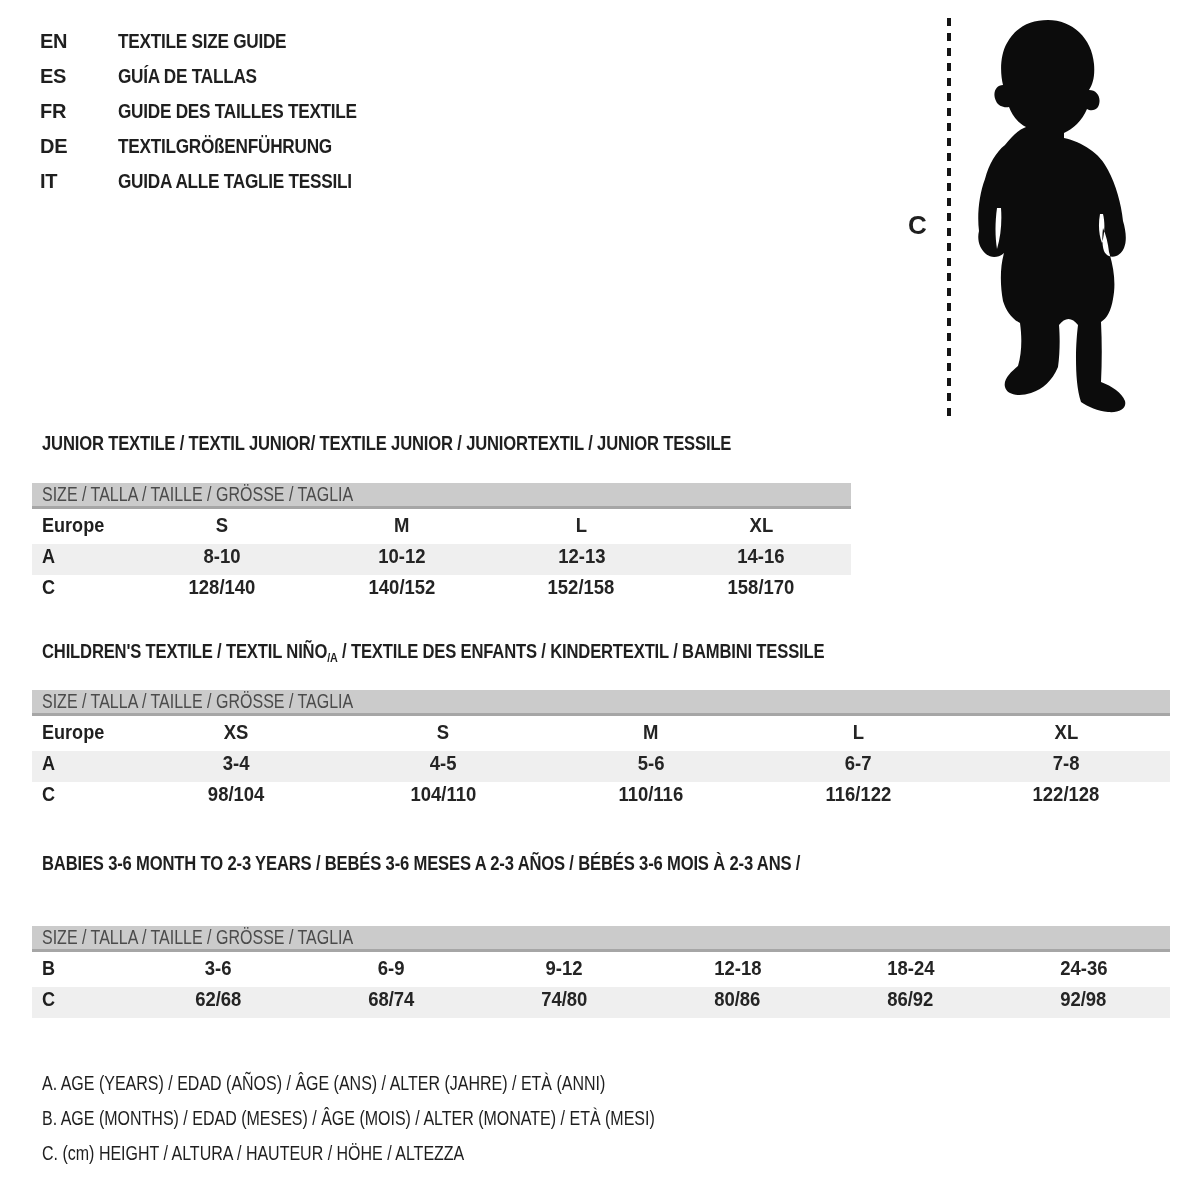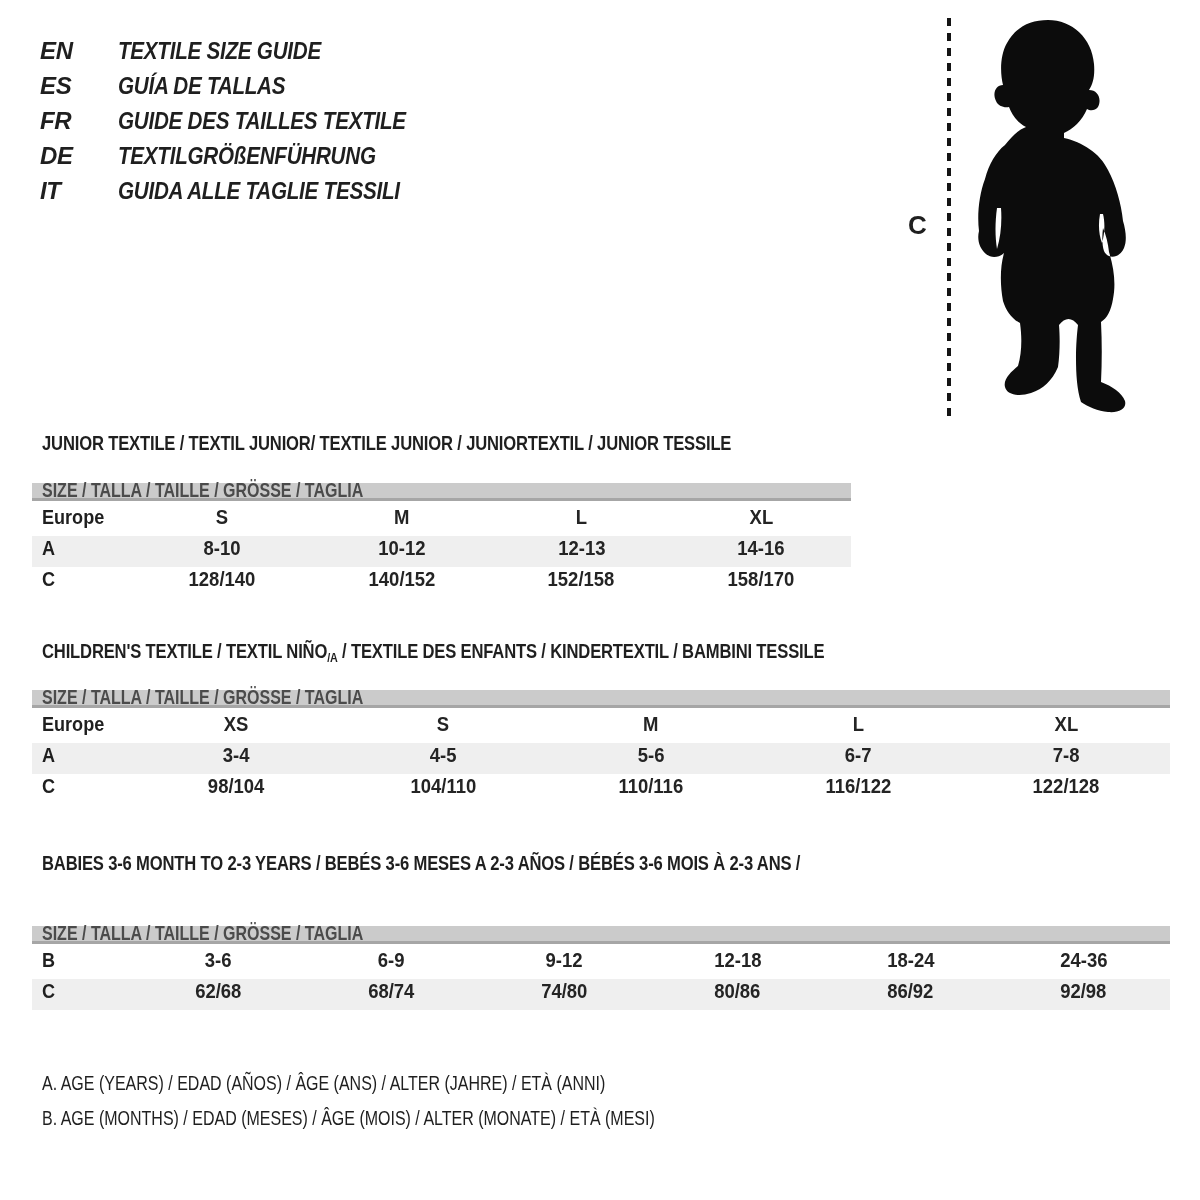--- a/index.html
+++ b/index.html
@@ -9,44 +9,44 @@
     color:#1f1f1f;overflow:hidden;
   }
   .abs{position:absolute;}
   .cond{transform:scaleX(0.86);transform-origin:0 50%;white-space:nowrap;display:inline-block;}
   .cond83{transform:scaleX(0.83);transform-origin:0 50%;white-space:nowrap;display:inline-block;}
   .cond80{transform:scaleX(0.80);transform-origin:0 50%;white-space:nowrap;display:inline-block;}
   .condc{transform:scaleX(0.88);transform-origin:50% 50%;white-space:nowrap;display:inline-block;}
 
   
   .lang-block{left:40px;top:30px;}
-  .lang-row{display:flex;height:35px;align-items:flex-end;font-size:24px;font-weight:700;letter-spacing:-0.3px;font-style:italic;}
+  .lang-row{display:flex;height:35px;align-items:flex-start;font-size:20px;font-weight:700;letter-spacing:-0.3px;}
   .lang-code{width:78px;}
 
   
   .dash-line{left:947px;top:18px;width:4px;height:398px;
     background:repeating-linear-gradient(to bottom,#141414 0 8px,transparent 8px 15px);}
   .c-label{left:908px;top:210px;font-size:26px;font-weight:700;}
   .baby-svg{left:960px;top:14px;}
 
   
   .sec-heading{font-size:20px;font-weight:700;letter-spacing:-0.2px;}
   .h-junior{left:42px;top:432px;}
   .h-children{left:42px;top:640px;}
   .h-babies{left:42px;top:846px;line-height:34px;}
   .sub{font-size:13px;vertical-align:-4px;}
 
   
   .sizetable{left:32px;}
   .t-junior{top:483px;width:819px;}
   .t-children{top:690px;width:1138px;}
   .t-babies{top:926px;width:1138px;}
-  .tbar{height:18px;background:#cbcbcb;border-bottom:3px solid #a6a6a6;margin-bottom:4px;
+  .tbar{height:26px;background:#cbcbcb;border-bottom:3px solid #a6a6a6;margin-bottom:4px;
     display:flex;align-items:center;padding-left:10px;box-sizing:border-box;
-    font-size:20px;font-weight:700;color:#4b4b4b;}
+    font-size:20px;font-weight:400;color:#4b4b4b;}
   .trow{display:flex;height:31px;align-items:flex-start;font-size:21px;font-weight:700;}
   .trow.shaded{background:#efefef;}
   .tlabel{width:90px;padding-left:10px;box-sizing:content-box;flex:0 0 auto;}
   .tcell{flex:1 1 0;text-align:center;color:#242424;}
 
   
   .legend{left:42px;top:1066px;}
   .legend-line{height:35px;display:flex;align-items:center;font-size:20px;font-weight:400;}
 </style>
 </head>
@@ -219,13 +219,16 @@
     </div>
 </div>
 
 <div class="abs legend">
   <div class="legend-line">
     <span class="cond80">A. AGE (YEARS) / EDAD (AÑOS) / ÂGE (ANS) / ALTER (JAHRE) / ETÀ (ANNI)</span>
   </div>
   <div class="legend-line">
     <span class="cond80">B. AGE (MONTHS) / EDAD (MESES) / ÂGE (MOIS) / ALTER (MONATE) / ETÀ (MESI)</span>
   </div>
+  <div class="legend-line">
+    <span class="cond80">C. (cm) HEIGHT / ALTURA / HAUTEUR / HÖHE / ALTEZZA</span>
+  </div>
 </div>
 
 </body></html>

